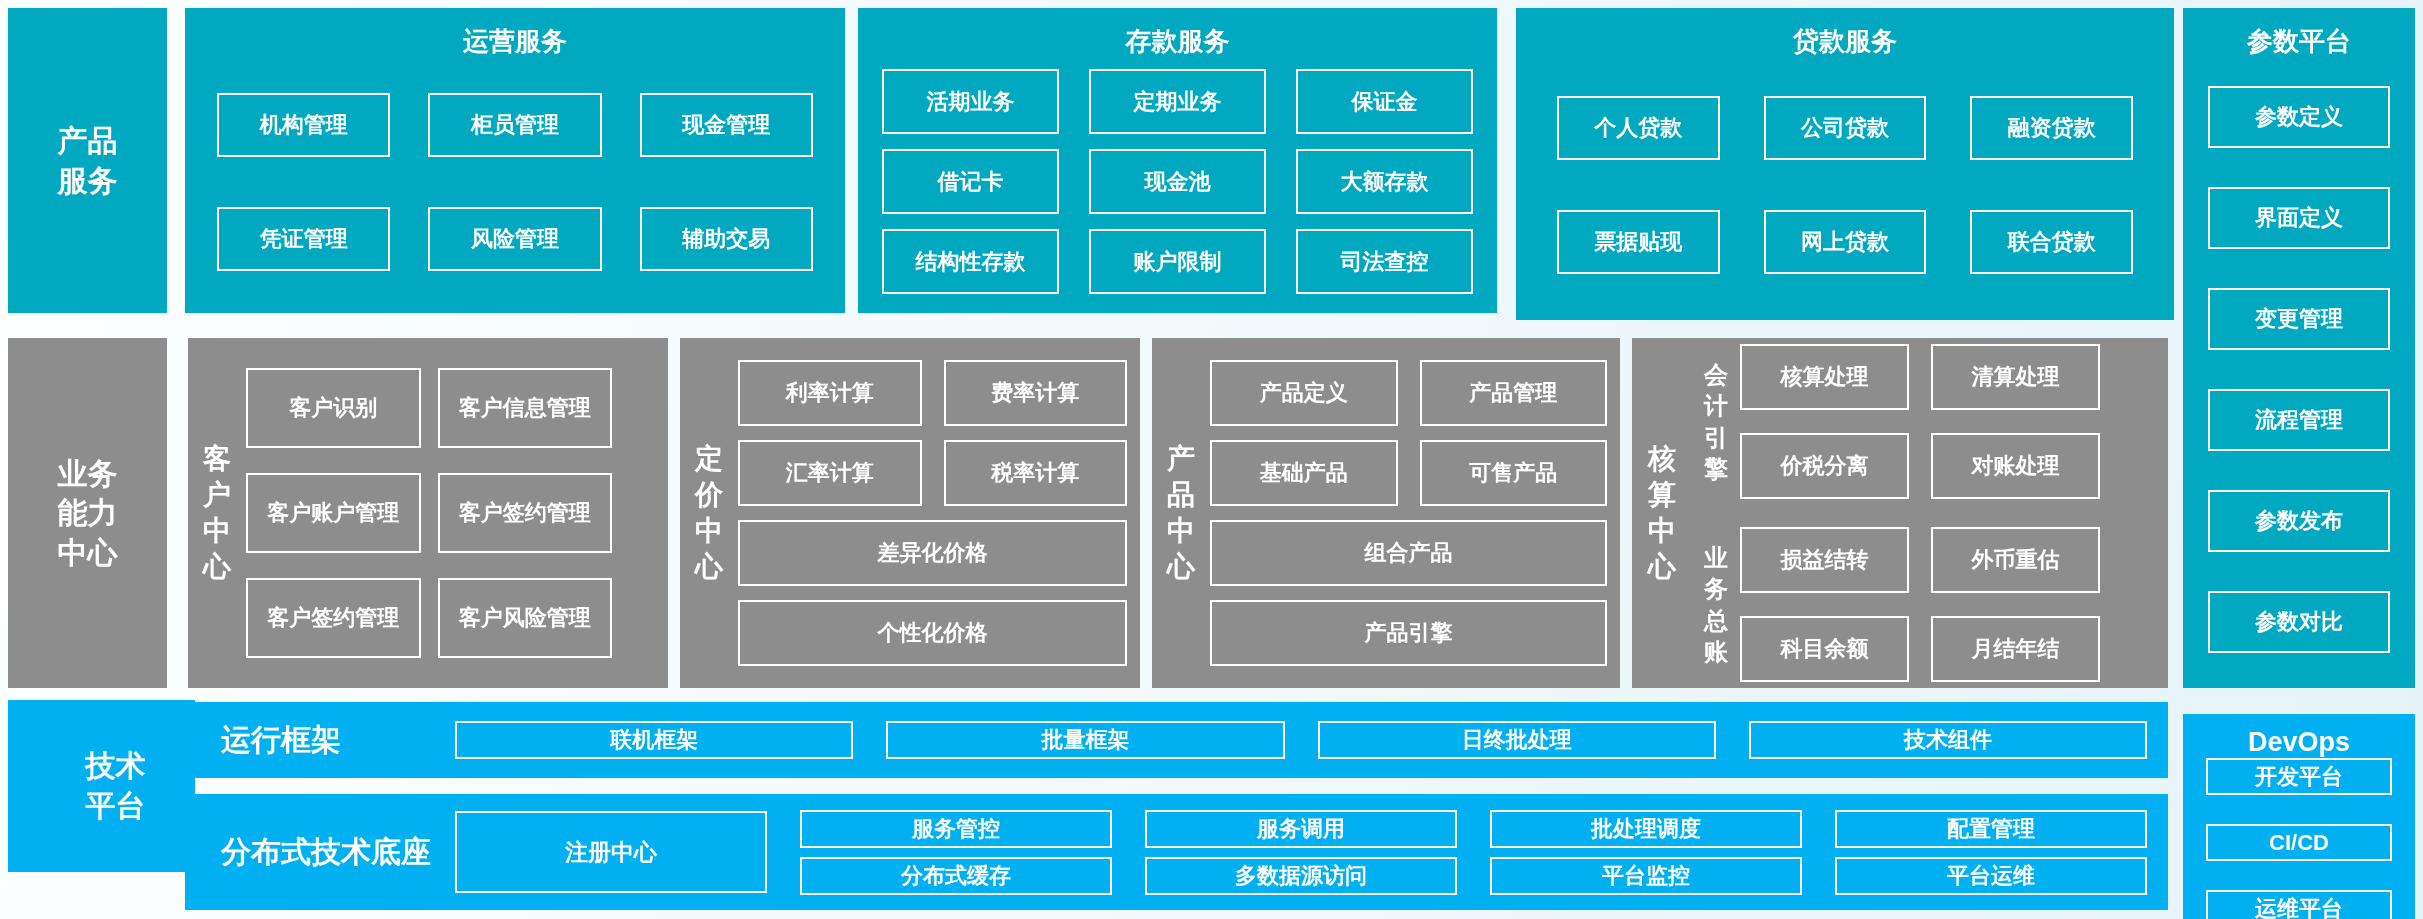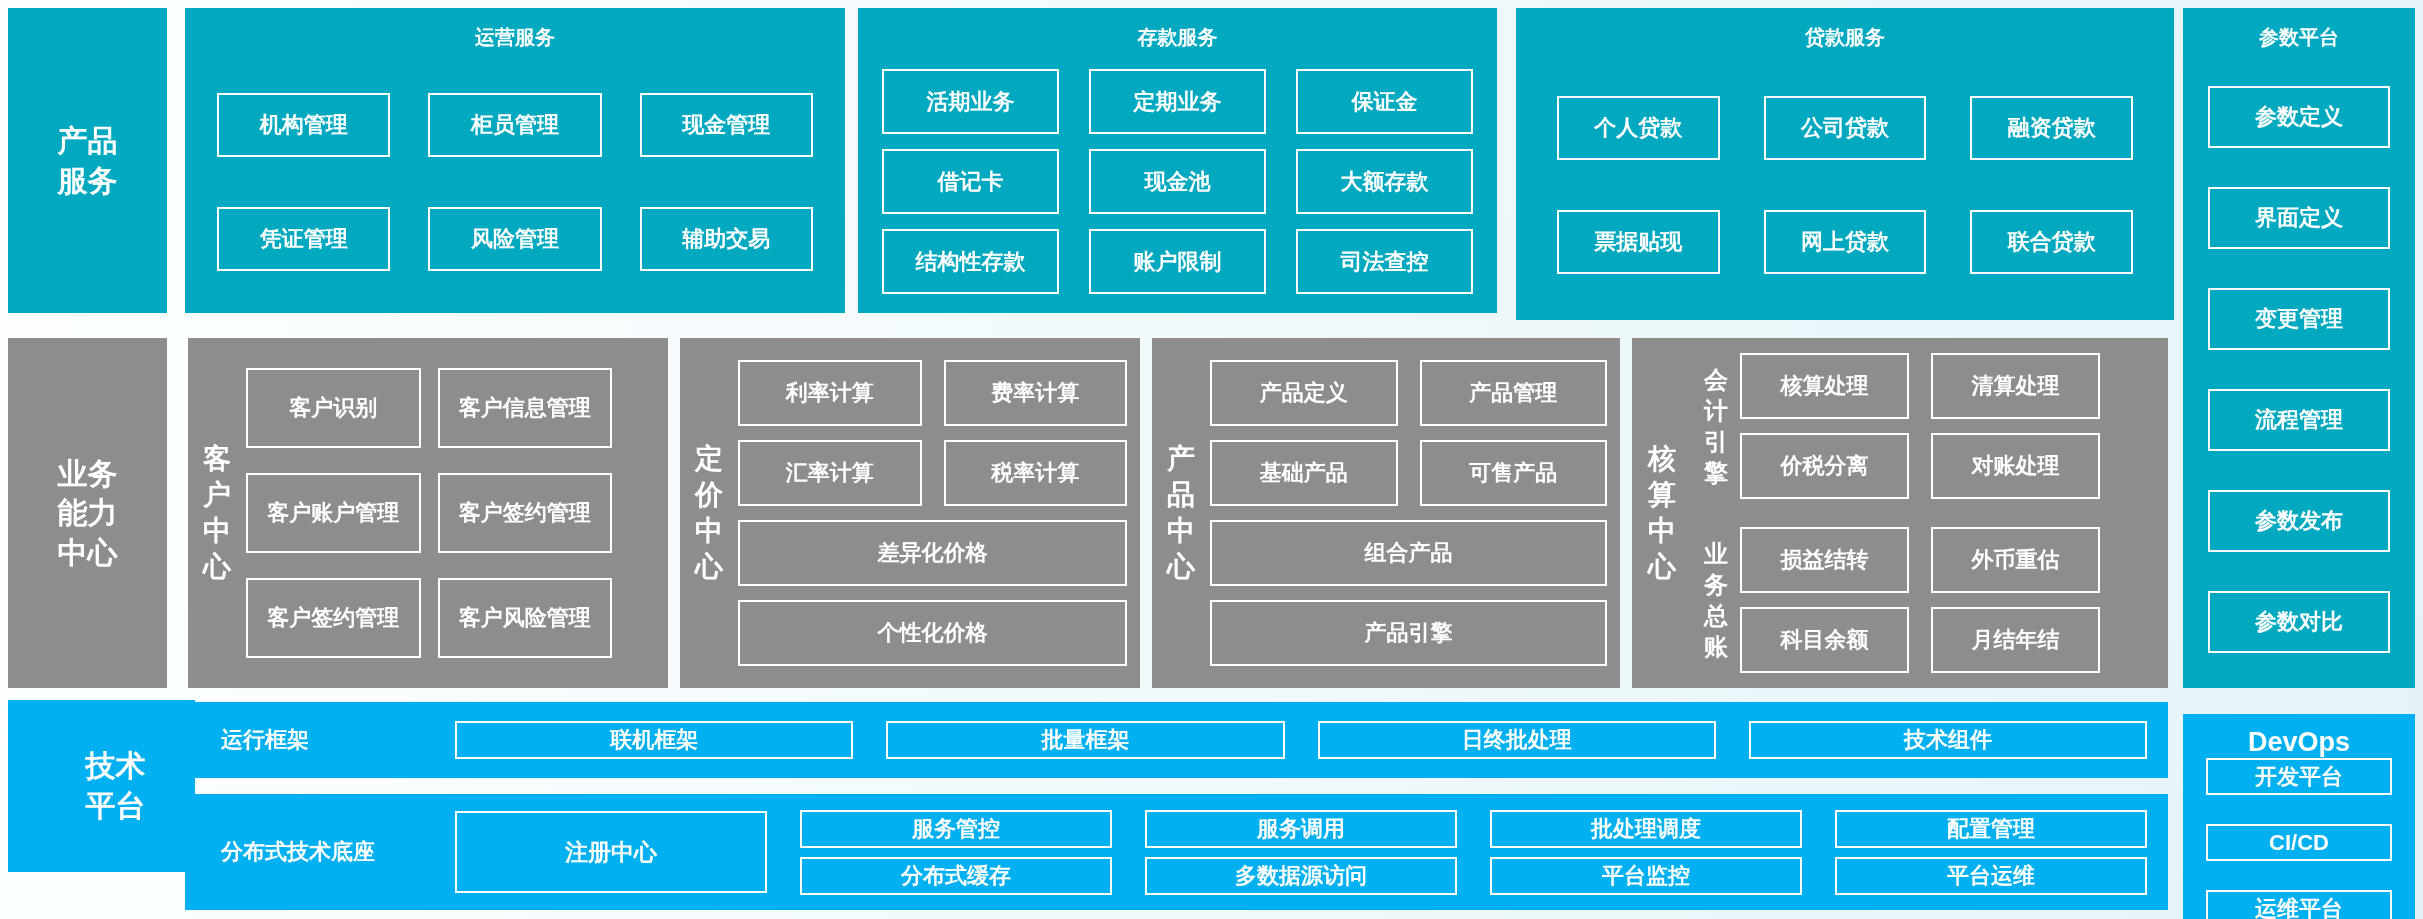--- a/index.html
+++ b/index.html
@@ -23,21 +23,21 @@
   .side-label{position:absolute;left:8px;width:159px;display:flex;align-items:center;justify-content:center;font-size:30px;}
   .wrap2{width:2.15em;word-break:break-all;text-align:center;line-height:1.32;}
   #sl-top{top:8px;height:305px;}
   #sl-mid{top:338px;height:350px;}
   #sl-bot{top:700px;height:172px;padding-left:28px;}
 
   
   .wbox{border:2px solid var(--line);display:flex;align-items:center;justify-content:center;font-size:22px;text-align:center;box-sizing:border-box;}
 
   
-  .panel-title{text-align:center;font-size:20px;height:42px;box-sizing:border-box;padding-top:16px;flex:none;}
+  .panel-title{text-align:center;font-size:26px;height:42px;box-sizing:border-box;padding-top:16px;flex:none;}
   #sec-ops{left:185px;top:8px;width:660px;height:305px;}
   #sec-dep{left:858px;top:8px;width:639px;height:305px;}
   #sec-loan{left:1510px;top:8px;width:658px;height:312px;margin-left:6px;}
   .grid23{flex:1;display:grid;grid-template-columns:repeat(3,1fr);grid-auto-rows:64px;column-gap:38px;row-gap:50px;align-content:center;margin:0 32px;}
   .grid23.loan{margin:0 41px;column-gap:44px;}
   .grid33{flex:1;display:grid;grid-template-columns:repeat(3,1fr);grid-auto-rows:65px;column-gap:30px;row-gap:15px;align-content:center;margin:0 24px;}
 
   
   #param{left:2183px;top:8px;width:232px;height:680px;}
   .vstack{flex:1;display:flex;flex-direction:column;justify-content:center;gap:39px;padding:0 25px;}
@@ -51,27 +51,27 @@
   #acct{left:1632px;width:536px;}
   .vcol{width:58px;flex:none;display:flex;align-items:center;justify-content:center;}
   .vlabel{font-size:28px;width:1.15em;word-break:break-all;text-align:center;line-height:1.28;}
   .cust-grid{flex:1;display:grid;grid-template-columns:1fr 1fr;grid-auto-rows:80px;gap:25px 17px;align-content:center;margin-right:56px;}
   .pp-grid{flex:1;display:grid;grid-template-columns:1fr 1fr;grid-auto-rows:66px;gap:14px 22px;align-content:center;margin-right:13px;}
   .span2{grid-column:1/3;}
   .acct-groups{flex:1;display:flex;flex-direction:column;justify-content:center;gap:28px;margin-right:68px;}
   .group{display:flex;align-items:center;}
   .sub-vcol{width:48px;flex:none;display:flex;justify-content:center;}
   .sub-vlabel{font-size:24px;width:1.15em;word-break:break-all;text-align:center;line-height:1.3;}
-  .group-grid{flex:1;display:grid;grid-template-columns:1fr 1fr;grid-auto-rows:66px;gap:14px 22px;}
+  .group-grid{flex:1;display:grid;grid-template-columns:1fr 1fr;grid-auto-rows:66px;gap:23px 22px;}
 
   
   .hrow{align-items:center;padding:0 21px 0 20px;}
   #runtime{left:185px;top:702px;width:1983px;height:76px;}
   #distrib{left:185px;top:794px;width:1983px;height:116px;}
-  .row-label{width:250px;flex:none;font-size:22px;padding-left:16px;box-sizing:border-box;}
+  .row-label{width:250px;flex:none;font-size:30px;padding-left:16px;box-sizing:border-box;}
   .flex-boxes{flex:1;display:flex;gap:33px;}
   .flex-boxes .wbox{flex:1;height:38px;}
   .registry{width:312px;height:82px;flex:none;margin-right:33px;font-size:23px;}
   .distrib-grid{flex:1;display:grid;grid-template-columns:repeat(4,1fr);grid-auto-rows:38px;gap:9px 33px;}
 
   
   #devops{left:2183px;top:700px;width:232px;height:210px;margin-top:14px;}
   .devops-title{text-align:center;font-size:27px;padding-top:13px;flex:none;}
   .devops-boxes{flex:1;display:flex;flex-direction:column;justify-content:center;gap:29px;padding:0 23px;margin-bottom:4px;}
   .devops-boxes .wbox{height:37px;flex:none;}

